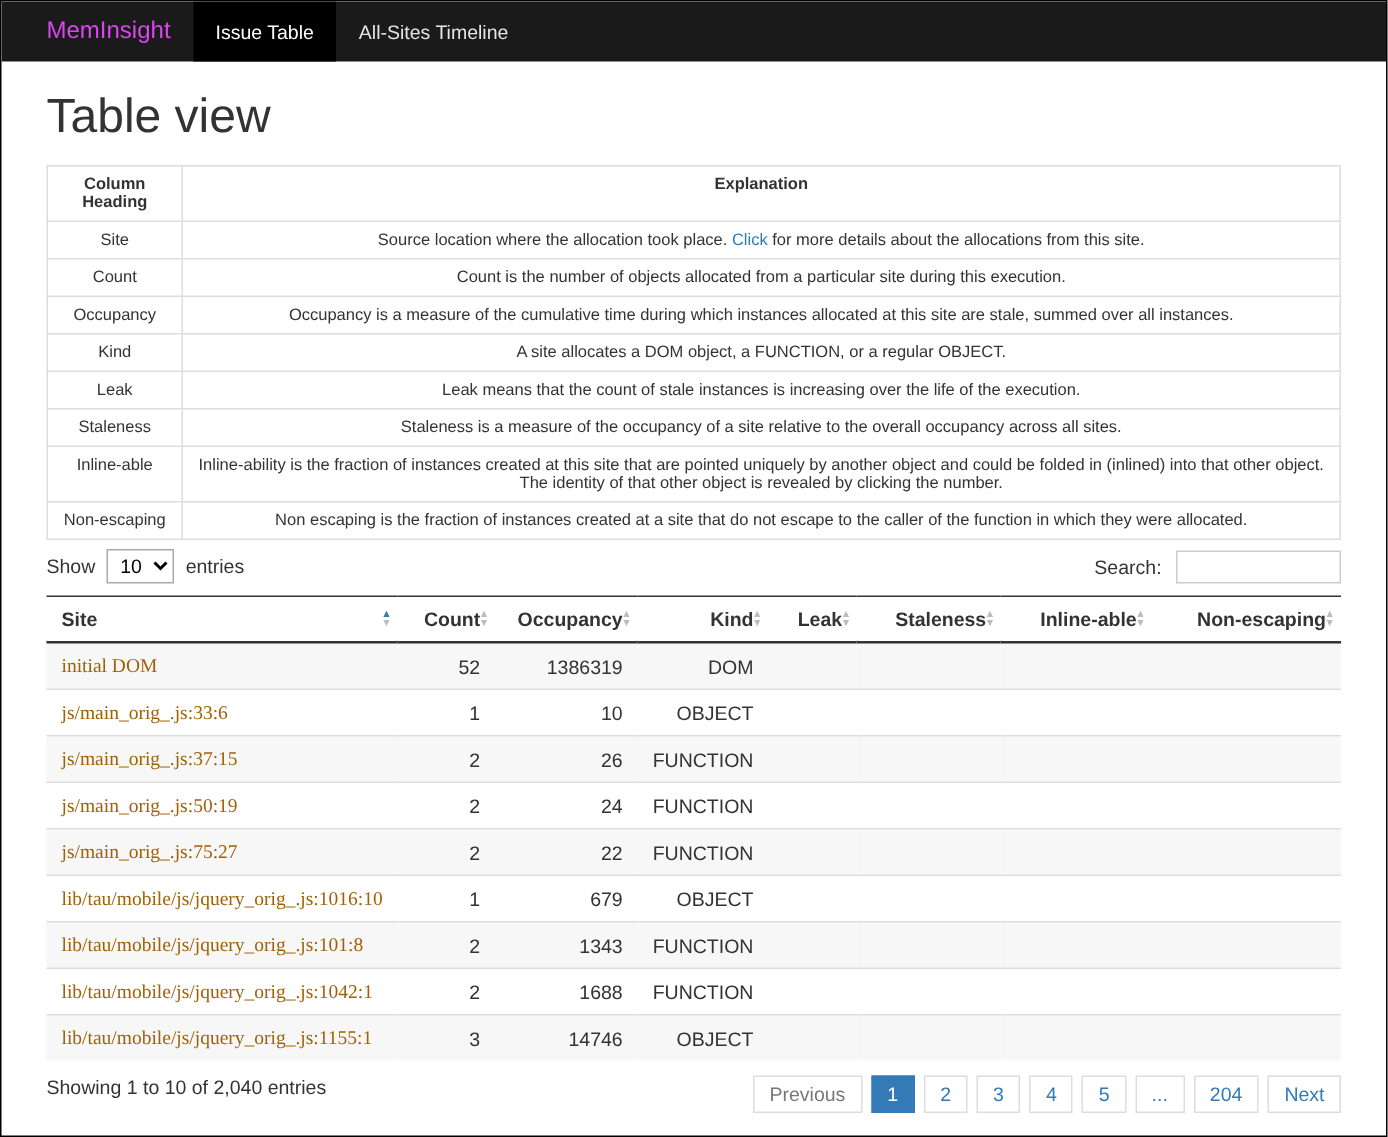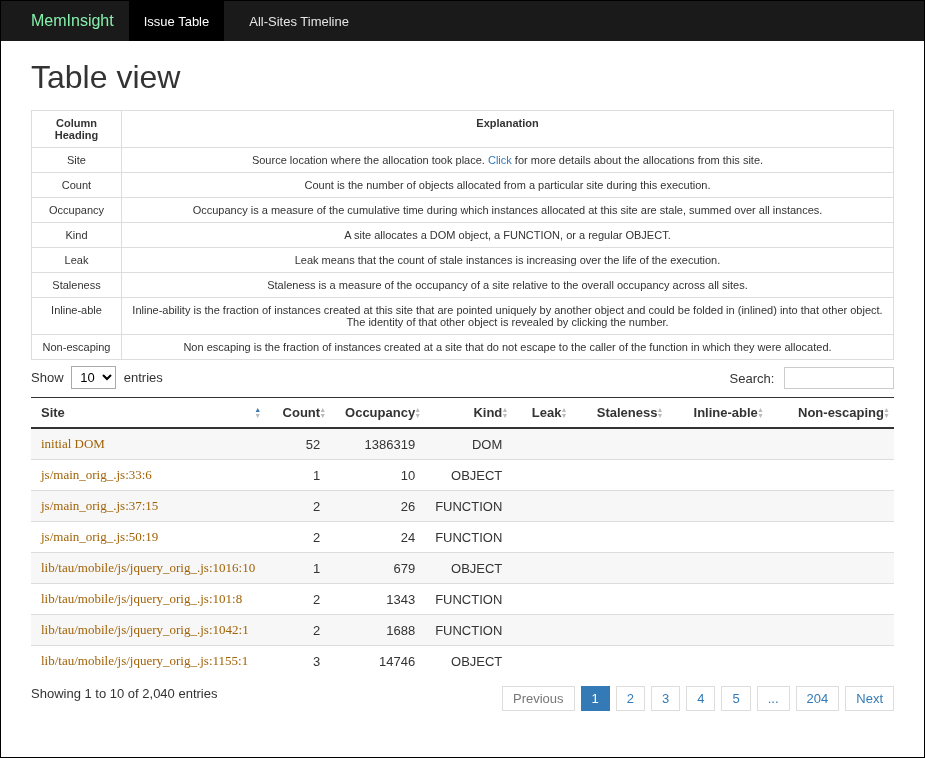--- a/index.html
+++ b/index.html
@@ -1,18 +1,18 @@
 <!DOCTYPE html>
 <html><head>
 <meta charset="utf-8">
 <style>
 * { box-sizing: border-box; margin: 0; padding: 0; }
 body { font-family: "Helvetica Neue", Helvetica, Arial, sans-serif; font-size: 13px; color: #333; background: #fff; border: 1px solid #000; width: 925px; height: 758px; overflow: hidden; }
 .navbar { background: #1a1a1a; height: 40px; display: flex; align-items: stretch; padding-left: 15px; }
-.brand { color: #86efac; font-size: 16px; display: flex; align-items: center; padding: 0 15px; }
+.brand { color: #d946ef; font-size: 16px; display: flex; align-items: center; padding: 0 15px; }
 .nav-item { color: #e5e5e5; font-size: 13px; display: flex; align-items: center; padding: 0 15px; cursor: pointer; }
 .nav-item.active { background: #000; color: #fff; }
 .container { padding: 0 30px; }
 h1 { font-size: 32px; font-weight: 400; text-align: left; margin: 18px 0 14px; }
 .def-table { width: 100%; border-collapse: collapse; border: 1px solid #ddd; font-size: 11px; }
 .def-table th, .def-table td { border: 1px solid #ddd; padding: 6px 10px; text-align: center; vertical-align: top; }
 .def-table th { font-weight: bold; }
 .def-table a { color: #337ab7; text-decoration: none; }
 .controls-row { display: flex; justify-content: space-between; align-items: center; margin: 6px 0 8px; font-size: 13px; }
 .controls-row select { border: 1px solid #aaa; padding: 2px 4px; font-size: 13px; margin: 0 4px; background: #fff; }
@@ -36,21 +36,21 @@
 .pager { display: flex; gap: 6px; }
 .page-btn { border: 1px solid #ddd; padding: 4px 10px; color: #337ab7; background: #fff; cursor: pointer; font-size: 13px; }
 .page-btn.text { color: #777; }
 .page-btn.active { background: #337ab7; color: #fff; border-color: #337ab7; }
 </style>
 </head>
 <body>
 
 <div class="navbar">
   <div class="brand">MemInsight</div>
-  <div id="nav-items" style="display: flex; gap: 10px;">
+  <div id="nav-items" style="display: flex;">
       <div class="nav-item active">Issue Table</div>
       <div class="nav-item">All-Sites Timeline</div>
     </div>
 </div>
 
 <div class="container">
   <h1>Table view</h1>
 
   <table class="def-table">
     <thead>
@@ -172,20 +172,30 @@
           <td class="right">FUNCTION</td>
           <td class="right"></td>
           <td class="right"></td>
           <td class="right"></td>
           <td class="right"></td>
         </tr>
         <tr>
           <td class=""><a href="#">js/main_orig_.js:50:19</a></td>
           <td class="right">2</td>
           <td class="right">24</td>
+          <td class="right">FUNCTION</td>
+          <td class="right"></td>
+          <td class="right"></td>
+          <td class="right"></td>
+          <td class="right"></td>
+        </tr>
+        <tr>
+          <td class=""><a href="#">js/main_orig_.js:75:27</a></td>
+          <td class="right">2</td>
+          <td class="right">22</td>
           <td class="right">FUNCTION</td>
           <td class="right"></td>
           <td class="right"></td>
           <td class="right"></td>
           <td class="right"></td>
         </tr>
         <tr>
           <td class=""><a href="#">lib/tau/mobile/js/jquery_orig_.js:1016:10</a></td>
           <td class="right">1</td>
           <td class="right">679</td>

